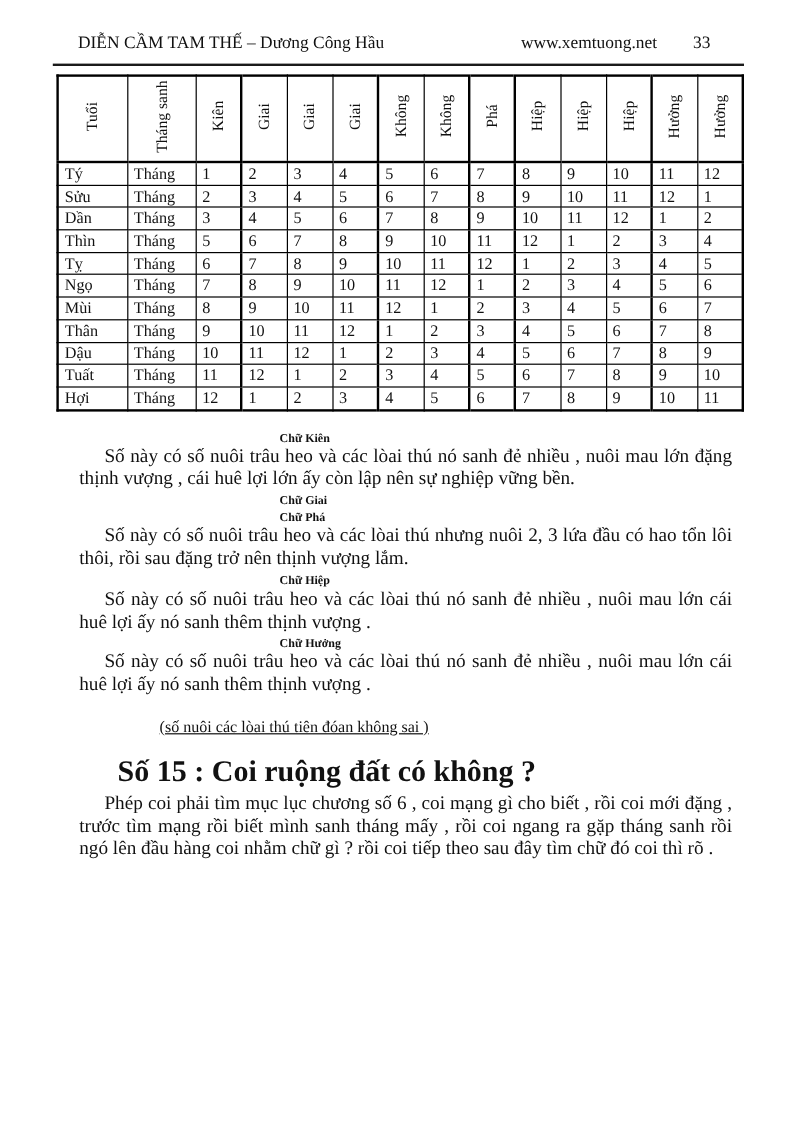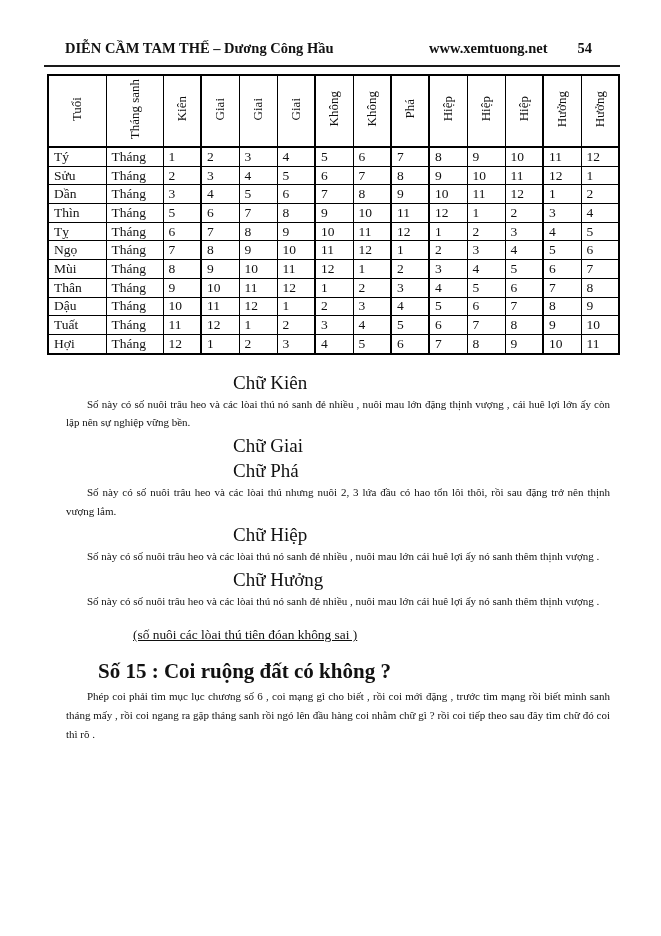--- a/index.html
+++ b/index.html
@@ -8,23 +8,22 @@
     width: 661px; height: 936px;
     margin: 0 auto;
     background: #ffffff;
     color: #111;
     font-family: "Liberation Serif", "DejaVu Serif", serif;
     overflow: hidden;
   }
   
   .page-header {
     display: flex; align-items: flex-end;
-    margin: 40px 69px 0 65px;
+    margin: 28px 69px 0 65px;
     font-size: 14.5px;
-    font-weight: bold;
   }
   .page-header .book-title { flex: 1 1 auto; }
   .page-header .site { margin-right: 30px; }
   .rule {
     margin: 8px 41px 0 44px;
     border-bottom: 2px solid #1a1a1a;
   }
   
   table.chu-table {
     margin: 7px 0 0 47px;
@@ -50,50 +49,50 @@
     transform: rotate(180deg);
     max-height: 64px;
     line-height: 14px;
     font-size: 13px;
     white-space: normal;
   }
   .chu-table tbody td { height: 17.7px; line-height: 16px; padding-left: 5px; vertical-align: middle; }
   .chu-table .g { border-right-width: 2px; }
   
   .chu-section h2 {
-    font-size: 19px; font-weight: normal;
+    font-size: 10px; font-weight: bold;
     margin: 3px 0 1px 233px;
   }
   #sections .chu-section:first-child h2 { margin-top: 17px; }
   p.body-par {
     margin: 0 51px 0 66px;
-    font-size: 11px;
+    font-size: 16px;
     line-height: 18.8px;
     text-align: justify;
     text-indent: 21px;
   }
   p.note {
     margin: 17px 0 0 133px;
     font-size: 13.4px;
     text-decoration: underline;
   }
   h1.so15 {
-    font-size: 21px; font-weight: bold;
+    font-size: 25px; font-weight: bold;
     margin: 16px 0 3px 98px;
   }
 </style>
 </head>
 <body>
 
 <div class="page">
 
   <div class="page-header">
     <span class="book-title">DIỄN CẦM TAM THẾ – Dương Công Hầu</span>
     <span class="site">www.xemtuong.net</span>
-    <span class="pagenum">54</span>
+    <span class="pagenum">33</span>
   </div>
   <div class="rule"></div>
 
   <table class="chu-table">
     <colgroup id="cols">
         <col class="c-age">
         <col class="c-month">
         <col class="c-val">
         <col class="c-val">
         <col class="c-val">

